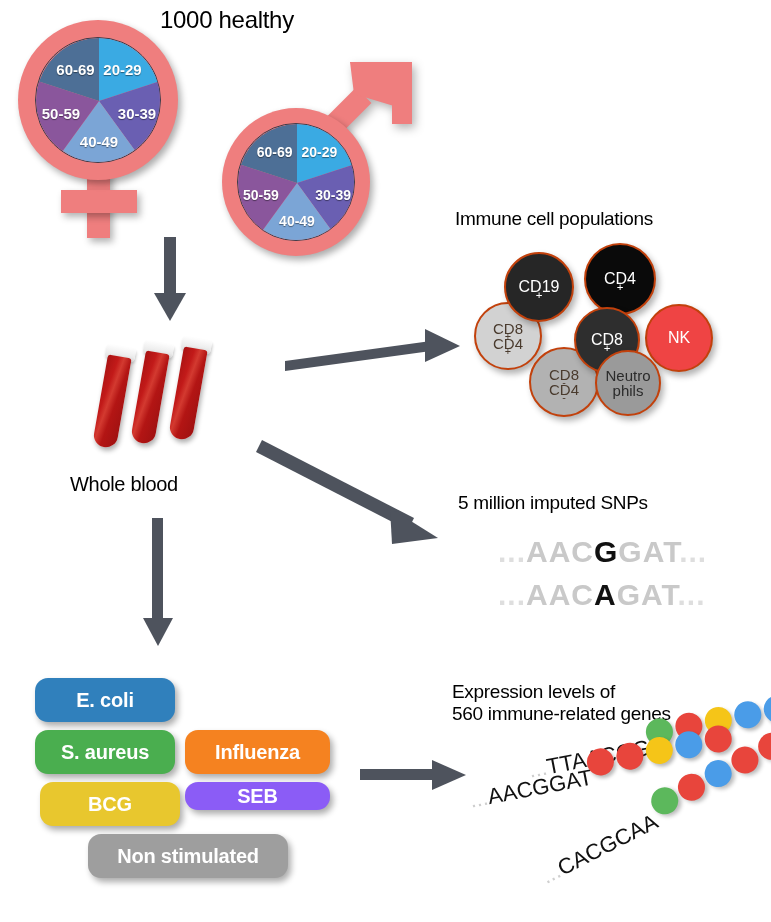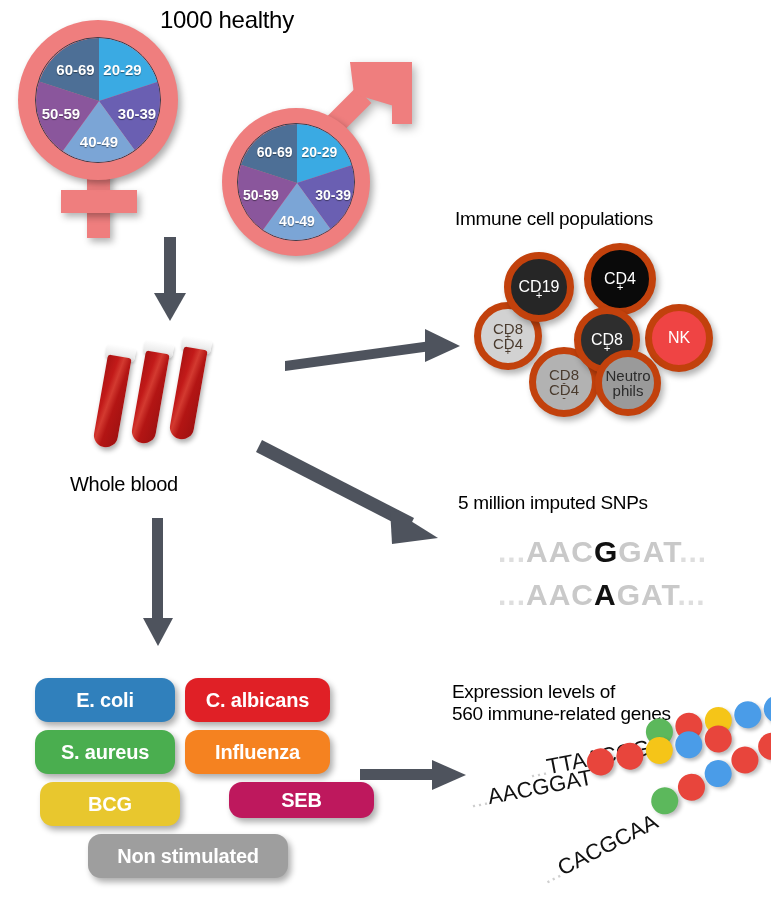--- a/index.html
+++ b/index.html
@@ -53,21 +53,21 @@
   .tube-cap{
     position:absolute;
     background:linear-gradient(180deg,#fdfdfd,#e3e3e3);
     border-radius:3px;
     box-shadow:1px 2px 3px rgba(0,0,0,0.22);
   }
 
   
   .cell{
     position:absolute;border-radius:50%;
-    border:7px solid #c2410c;
+    border:2px solid #c2410c;
     box-sizing:border-box;
     display:flex;align-items:center;justify-content:center;
     text-align:center;font-weight:normal;line-height:1.02;
     box-shadow:3px 4px 6px rgba(0,0,0,0.30);
   }
   .cell span{display:block;}
   .sup{font-size:0.72em;vertical-align:super;line-height:0;}
 
   
   .snp-row{position:absolute;white-space:nowrap;font-family:"Liberation Sans","DejaVu Sans",sans-serif;}
@@ -245,33 +245,30 @@
 </div>
 
 <div class="snp-row nosel" style="left:498px;top:578px;font-size:30px;font-weight:bold;letter-spacing:1px;">
   <span class="faint">...</span><span class="dim">AAC</span><span class="dark">A</span><span class="dim">GAT</span><span class="faint">...</span>
 </div>
 
 <div class="abs" id="stimuli-panel" style="left:0;top:0;width:360px;height:922px;">
     <div class="pill" style="left: 35px; top: 678px; width: 140px; height: 44px; background: rgb(48, 128, 188); font-size: 20px;">
       <span>E. coli</span>
     </div>
-    <div class="pill" style="left: 185px; top: 678px; width: 145px; height: 44px; background: rgb(224, 32, 38); font-size: 20px;">
-      <span>C. albicans</span>
-    </div>
     <div class="pill" style="left: 35px; top: 730px; width: 140px; height: 44px; background: rgb(74, 174, 79); font-size: 20px;">
       <span>S. aureus</span>
     </div>
     <div class="pill" style="left: 185px; top: 730px; width: 145px; height: 44px; background: rgb(245, 130, 32); font-size: 20px;">
       <span>Influenza</span>
     </div>
     <div class="pill" style="left: 40px; top: 782px; width: 140px; height: 44px; background: rgb(232, 199, 46); font-size: 20px;">
       <span>BCG</span>
     </div>
-    <div class="pill" style="left: 185px; top: 782px; width: 145px; height: 36px; background: #be185d; font-size: 20px; margin-left: 44px;">
+    <div class="pill" style="left: 185px; top: 782px; width: 145px; height: 28px; background: #8b5cf6; font-size: 20px;">
       <span>SEB</span>
     </div>
     <div class="pill" style="left: 88px; top: 834px; width: 200px; height: 44px; background: rgb(158, 158, 158); font-size: 20px;">
       <span>Non stimulated</span>
     </div>
   </div>
 
 <svg class="arrow-svg" style="left:360px;top:758px;" width="110" height="34" viewBox="0 0 110 34">
   <g fill="#4e535d">
     <rect x="0" y="11" width="78" height="11"></rect>

